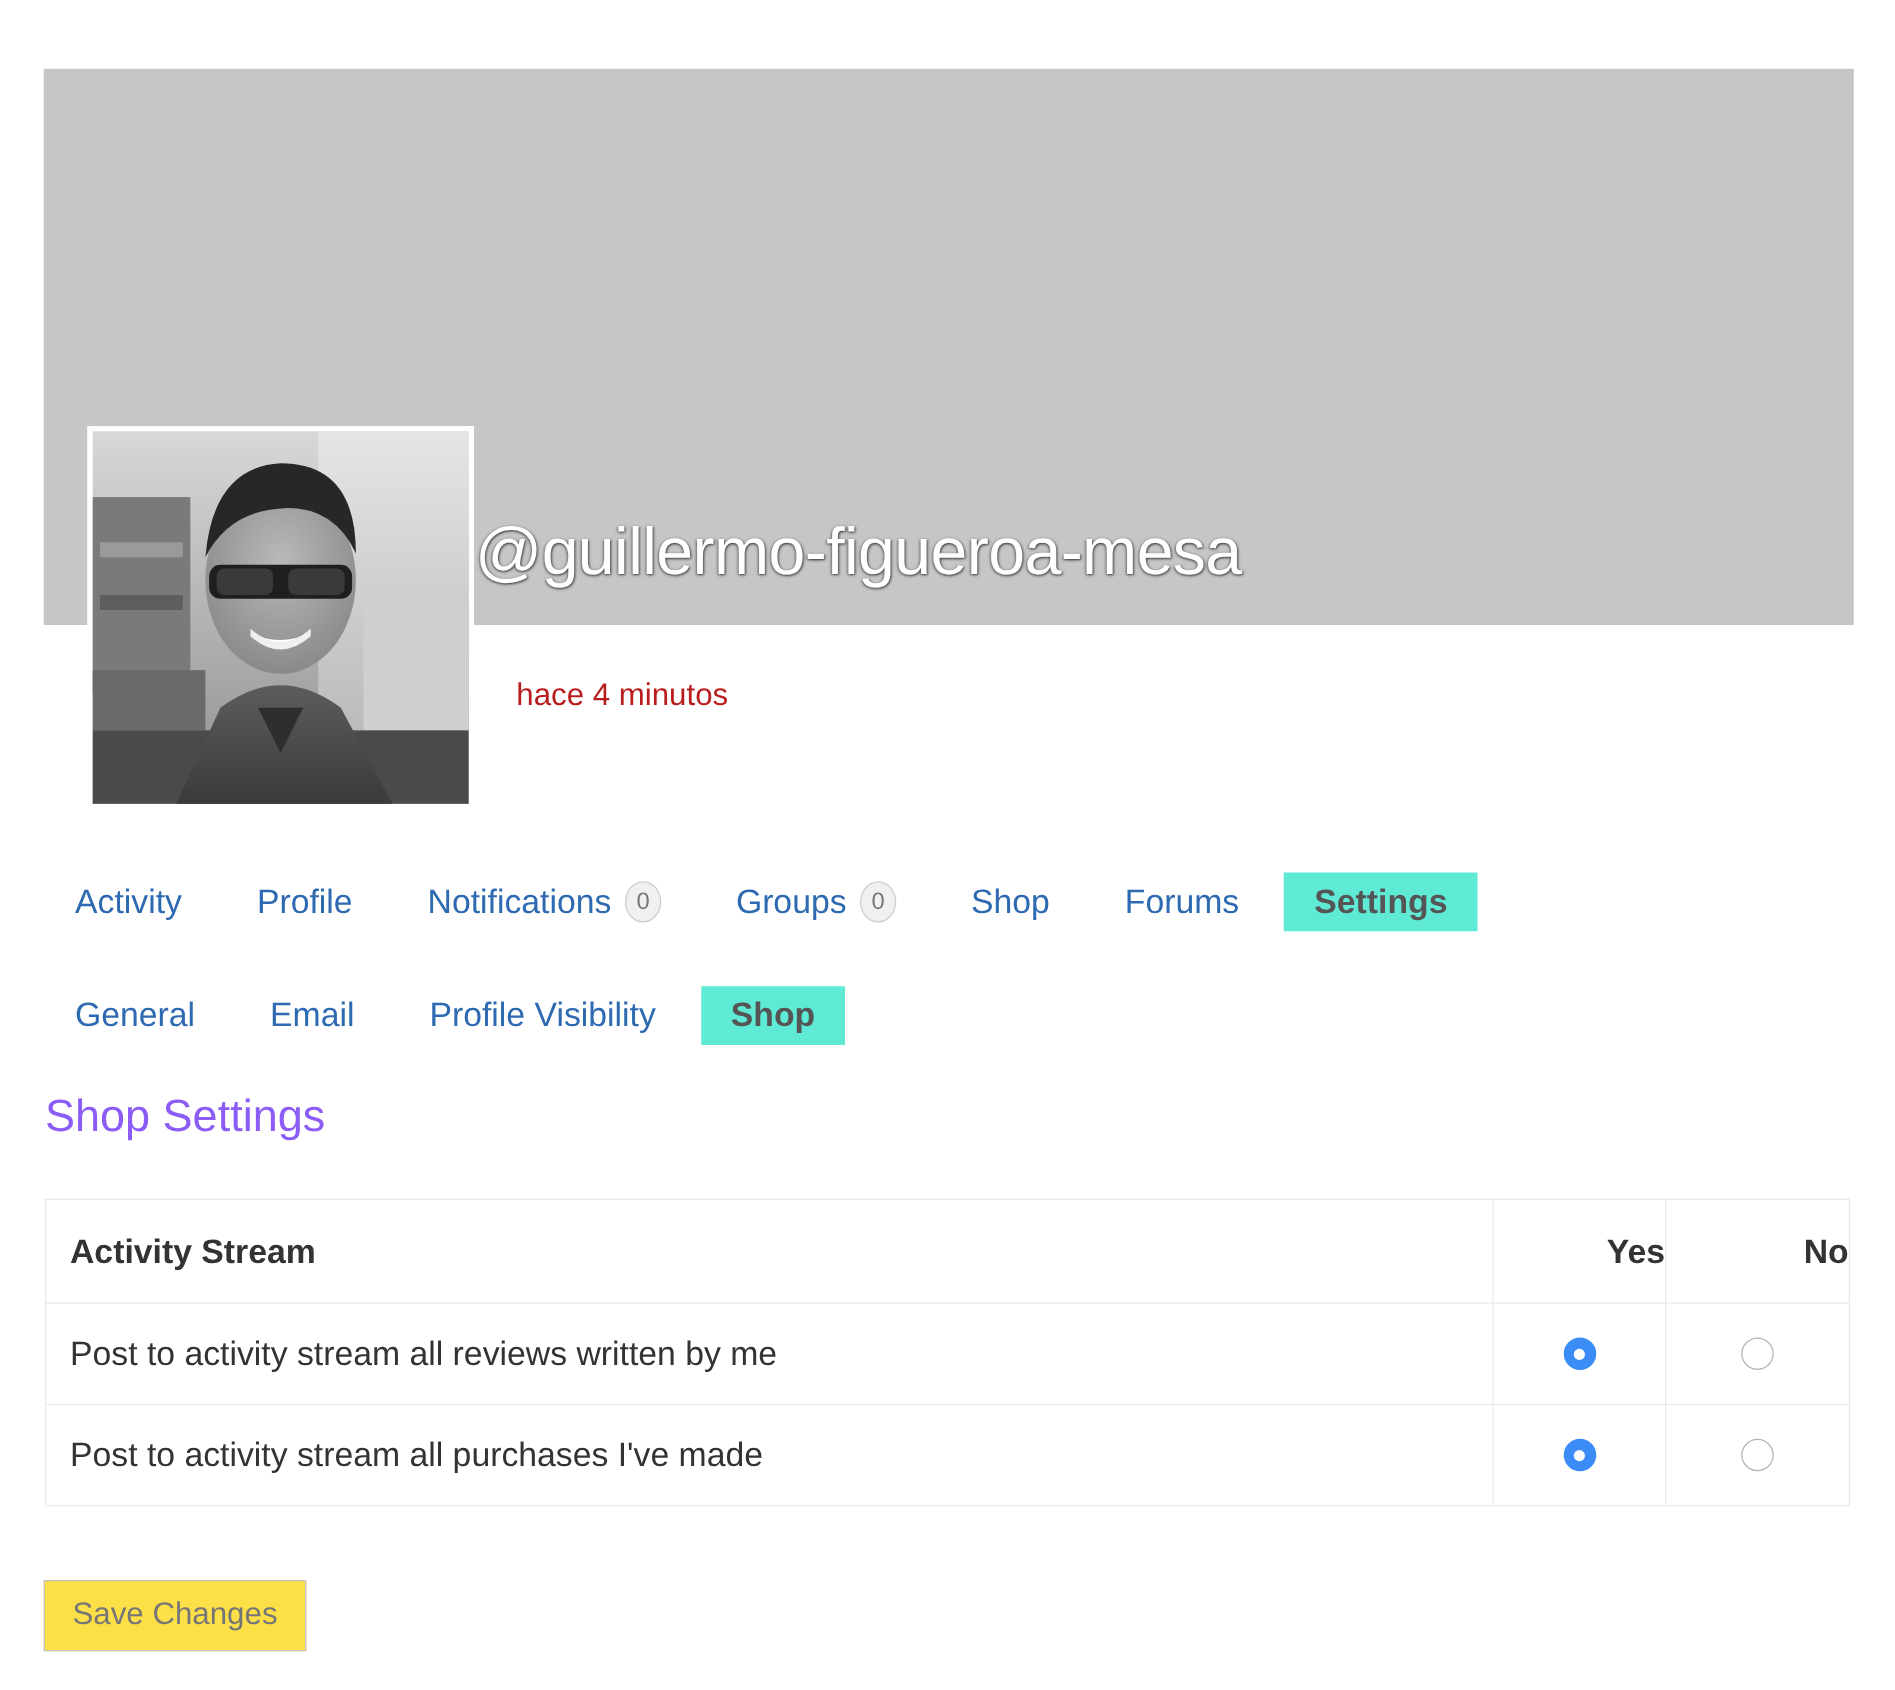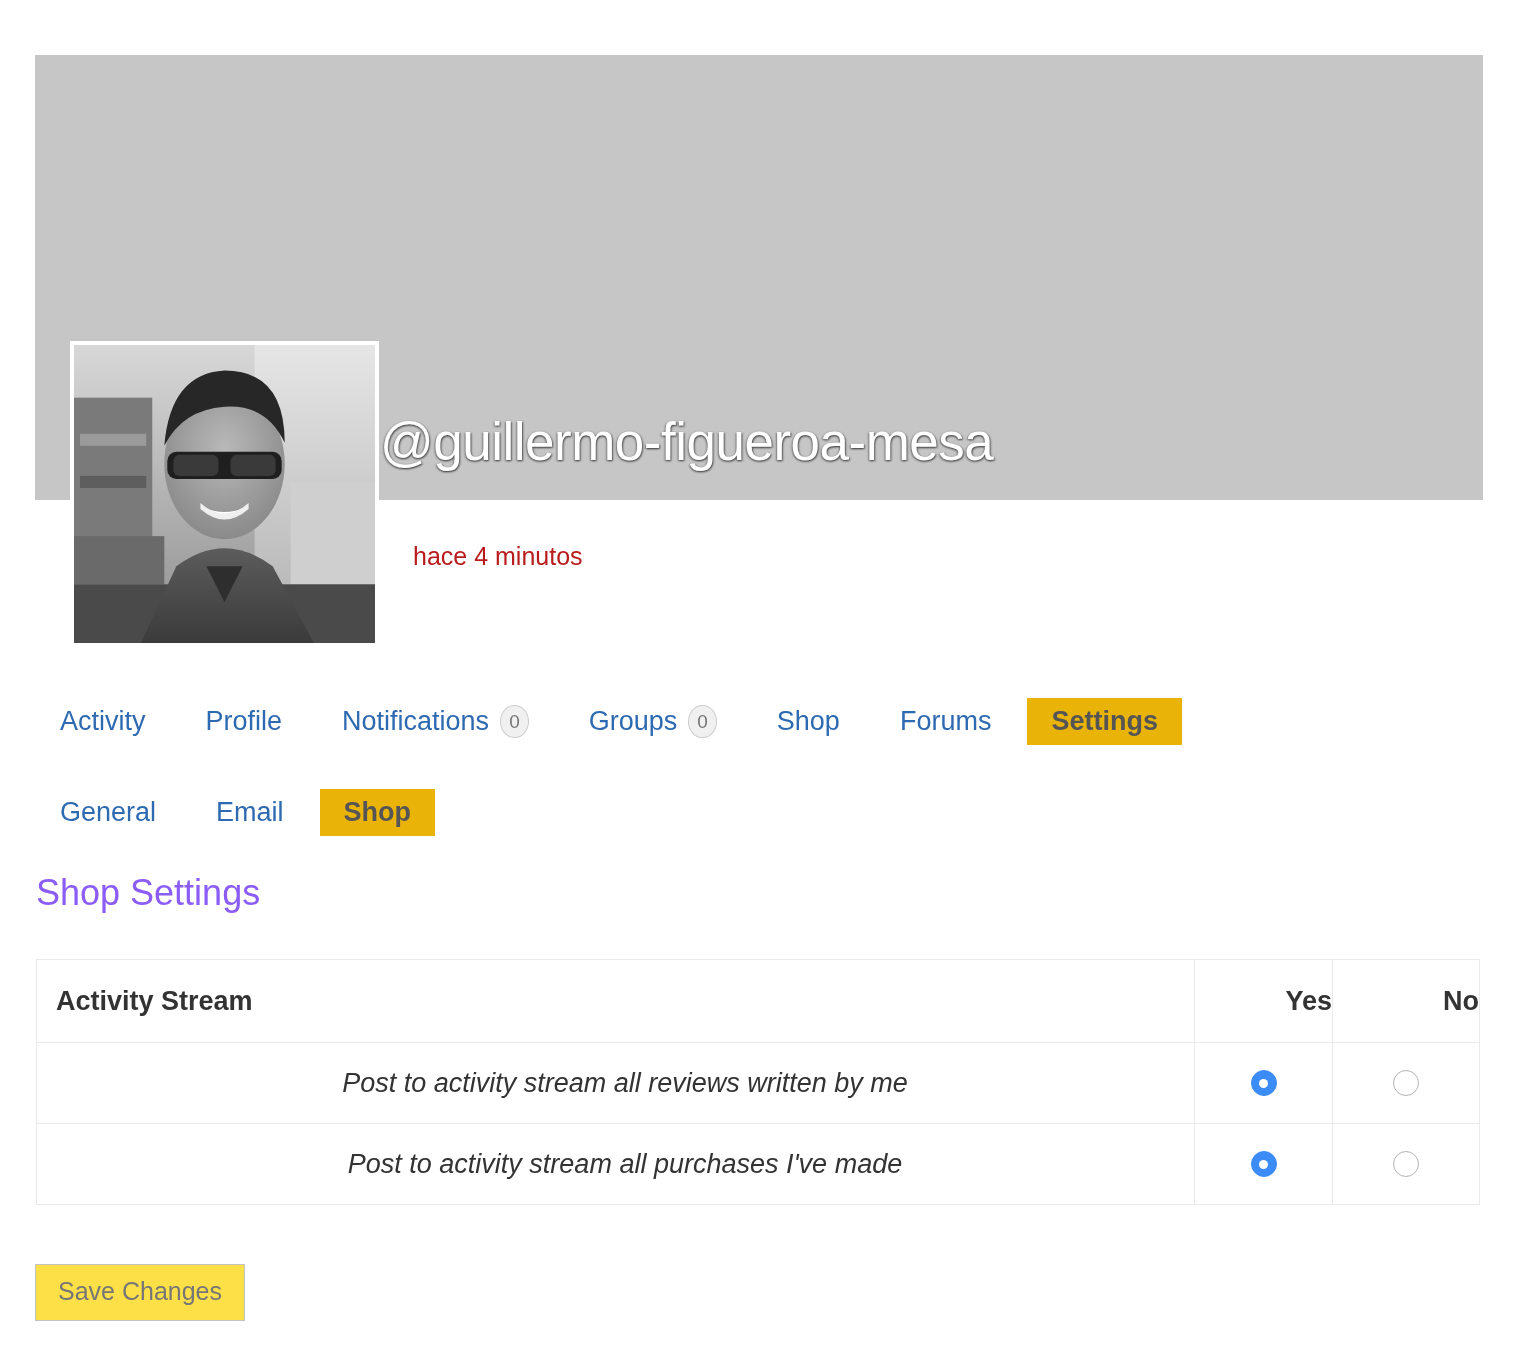--- a/index.html
+++ b/index.html
@@ -94,21 +94,21 @@
     text-decoration: none;
     padding: 8px 24px;
     white-space: nowrap;
     cursor: pointer;
   }
   .nav-primary .nav-item:first-child,
   .nav-secondary .nav-item:first-child {
     padding-left: 24px;
   }
   .nav-item.selected {
-    background: #eab308;
+    background: #5eead4;
     color: #555555;
     font-weight: bold;
   }
   .nav-count {
     display: inline-flex;
     align-items: center;
     justify-content: center;
     min-width: 23px;
     height: 33px;
     padding: 0 8px;
@@ -162,23 +162,22 @@
   }
   .settings-table thead th.th-choice {
     text-align: right;
   }
   .settings-table tbody td {
     height: 80px;
   }
   .settings-table tbody td.cell-label {
     font-size: 27px;
     color: #333333;
-    text-align: center;
+    text-align: left;
     padding-left: 19px;
-    font-style: italic;
   }
   .settings-table tbody td.cell-choice {
     text-align: center;
   }
 
   .radio {
     display: inline-block;
     width: 26px;
     height: 26px;
     border-radius: 50%;
@@ -296,20 +295,23 @@
   </a>
 </nav>
 
 <nav class="nav-secondary">
   <a class="nav-item">
     <span>General</span>
   </a>
   <a class="nav-item">
     <span>Email</span>
   </a>
+  <a class="nav-item">
+    <span>Profile Visibility</span>
+  </a>
   <a class="nav-item selected">
     <span>Shop</span>
   </a>
 </nav>
 
 <h1 class="page-title">Shop Settings</h1>
 
 <table class="settings-table">
   <colgroup>
     <col class="col-label">

